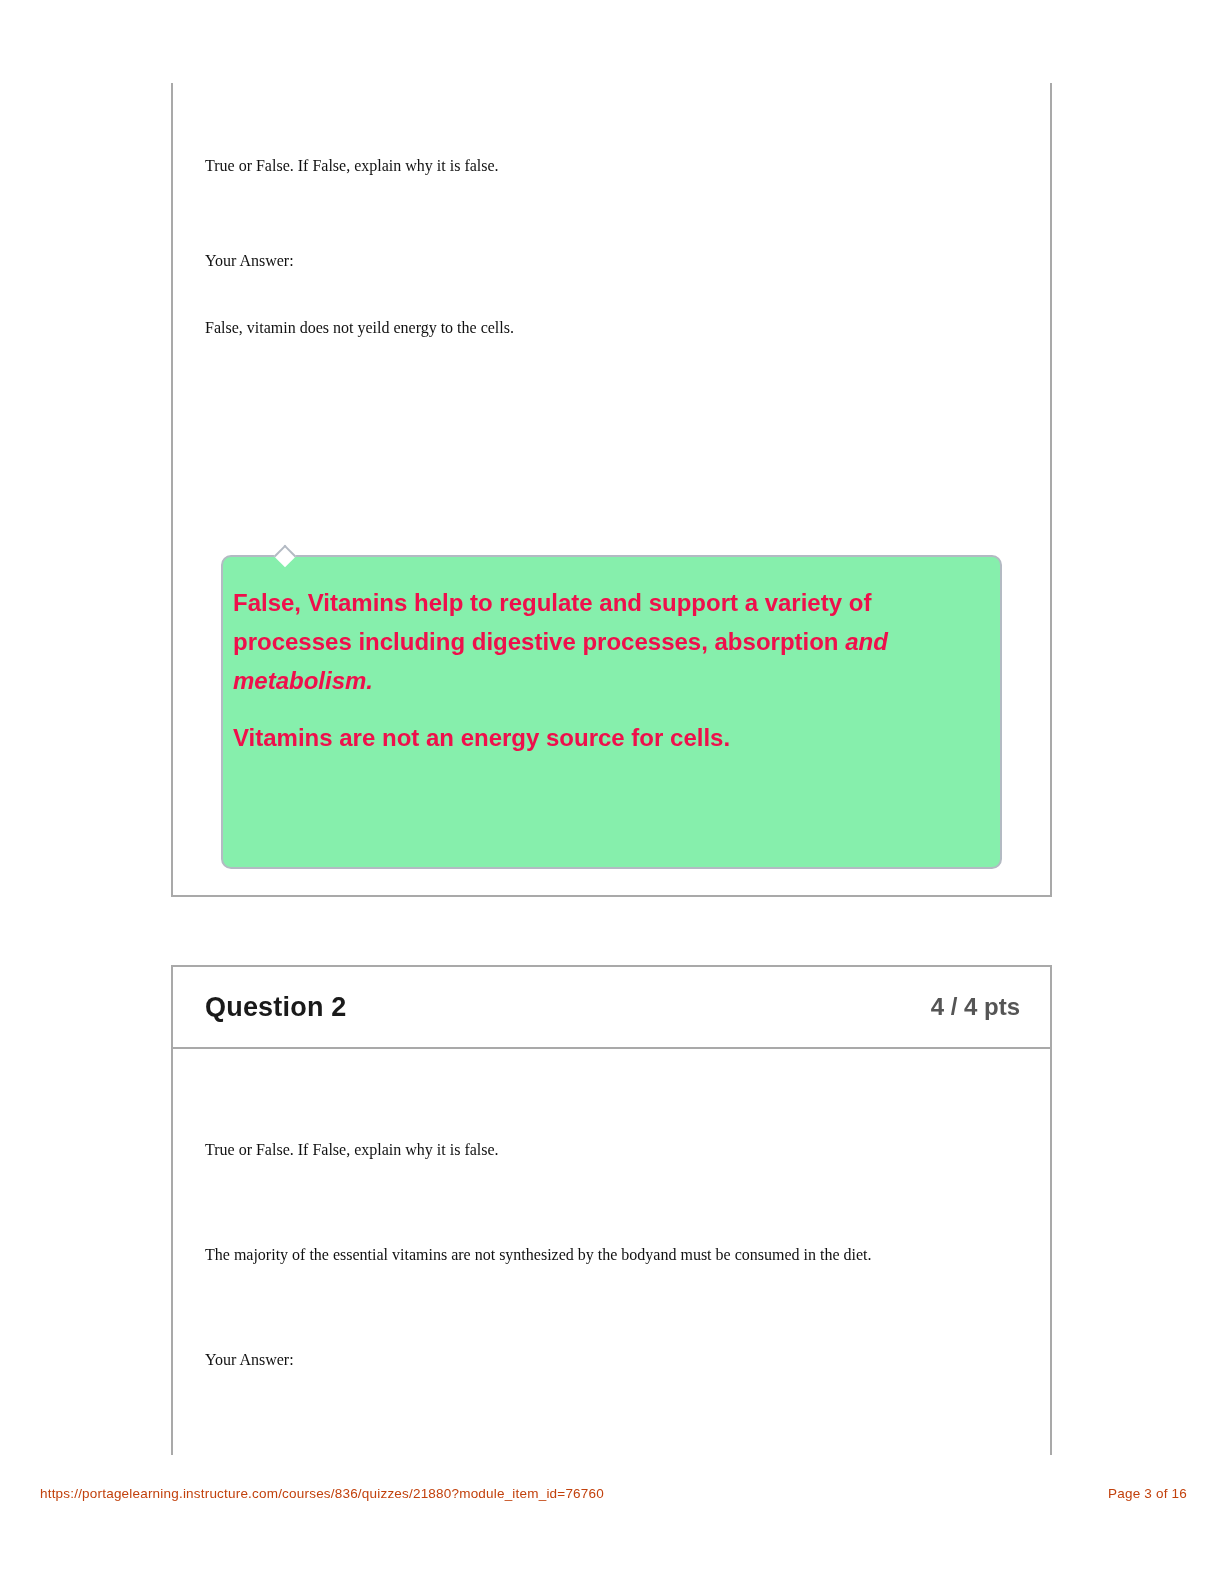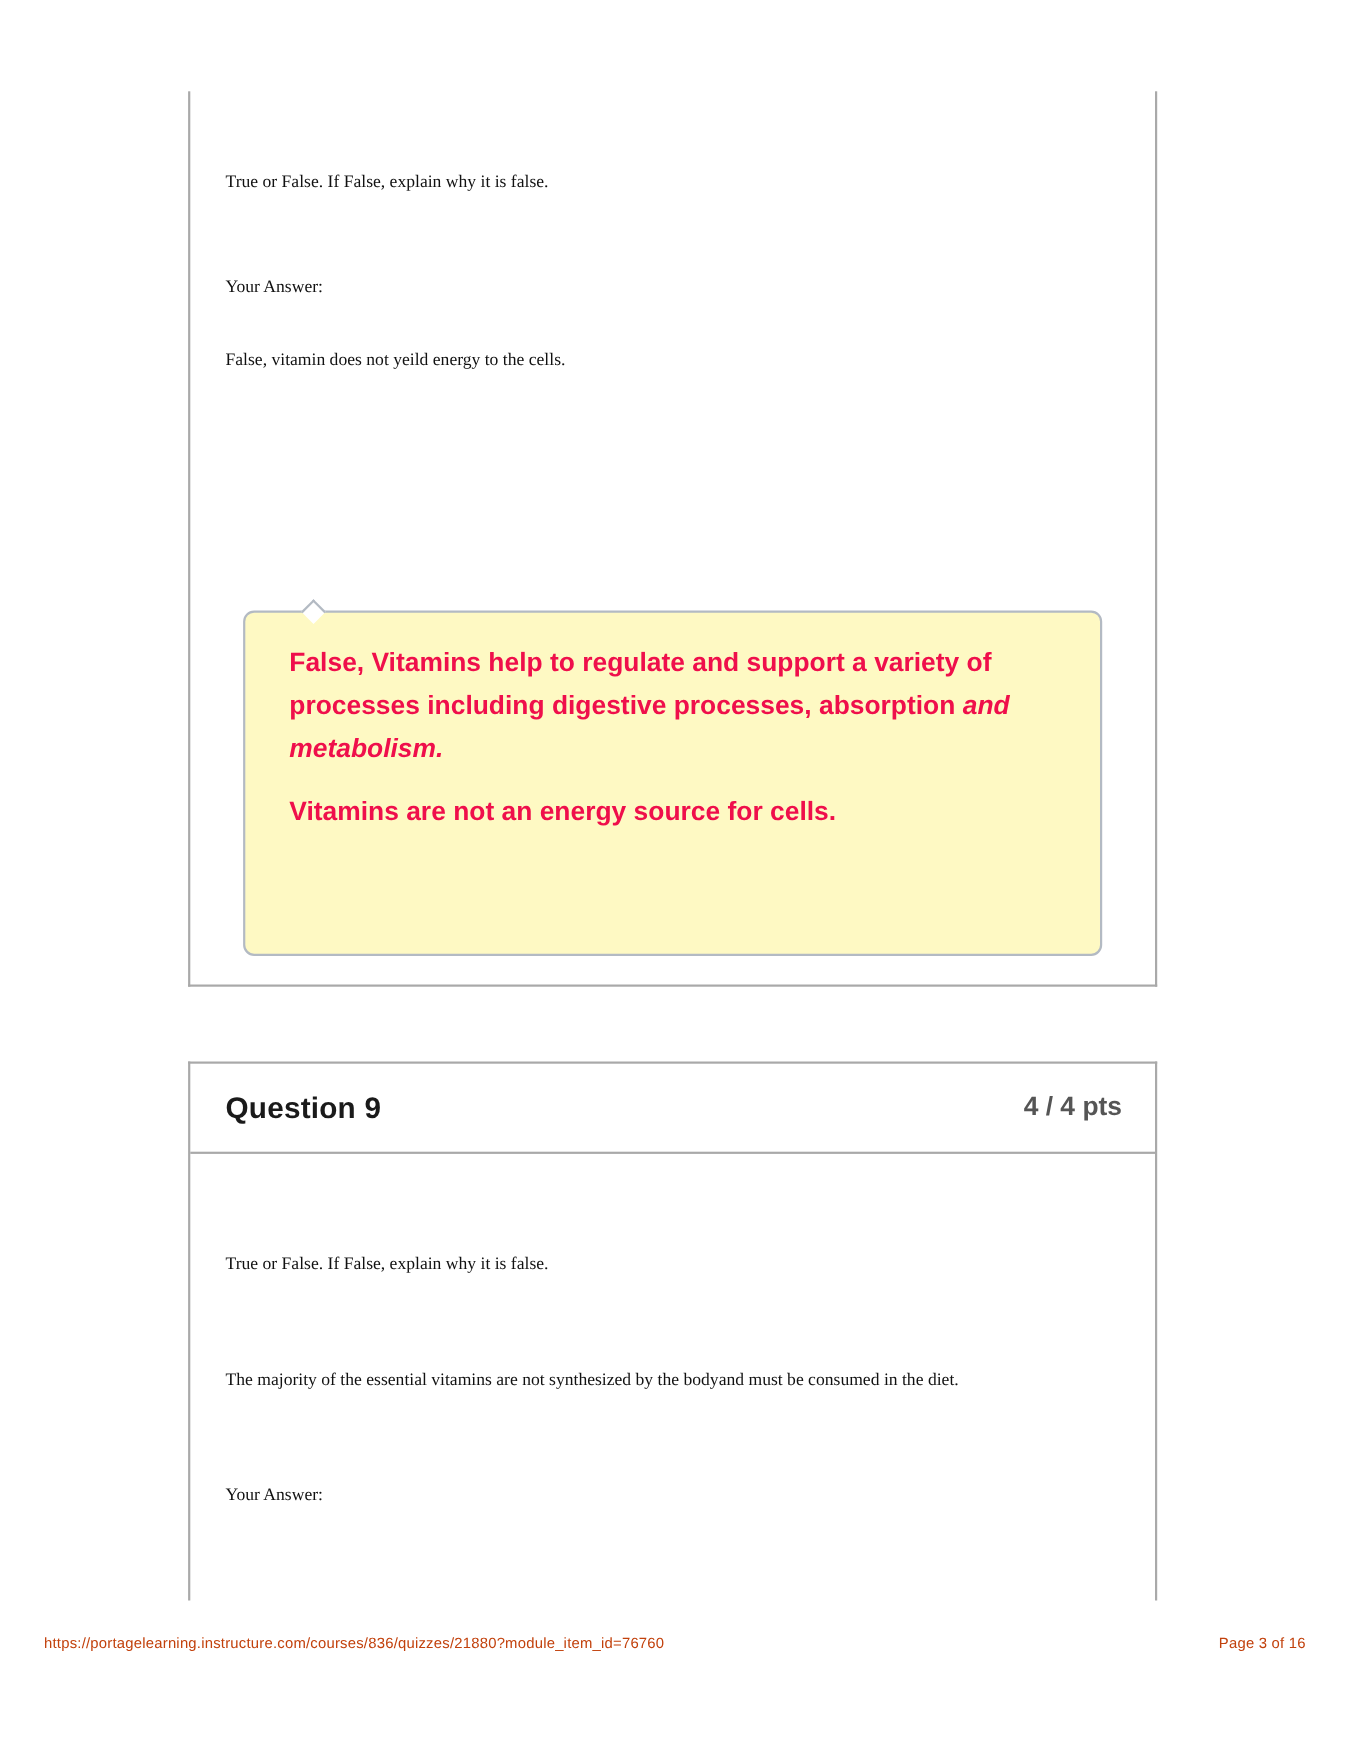--- a/index.html
+++ b/index.html
@@ -65,24 +65,24 @@
   #card1 .answer-label { margin-top: 60px; }
   #card1 .student-ans  { margin-top: 32px; }
   #card2 .prompt       { margin-top: 83px; }
   #card2 .qbody        { margin-top: 70px; }
   #card2 .answer-label { margin-top: 70px; }
   .bubble {
     position: absolute;
     left: 48px; top: 472px;
     width: 781px; height: 314px;
     box-sizing: border-box;
-    background: #fef9c3;
+    background: #86efac;
     border: 2px solid #b3bac3;
     border-radius: 10px;
-    padding: 26px 26px 0 40px;
+    padding: 26px 26px 0 10px;
   }
   .bubble-caret {
     position: absolute;
     top: -9px; left: 54px;
     width: 14px; height: 14px;
     background: #fff;
     border-left: 2px solid #b3bac3;
     border-top: 2px solid #b3bac3;
     transform: rotate(45deg);
   }
@@ -118,21 +118,21 @@
 
     <div class="bubble">
       <span class="bubble-caret"></span>
       <p class="red"><span>False, Vitamins help to regulate and support a variety of processes including digestive processes, absorption </span><em>and metabolism.</em></p>
       <p class="red">Vitamins are not an energy source for cells.</p>
     </div>
   </section>
 
   <section class="card" id="card2">
     <header class="q-header">
-      <h2 class="q-title">Question 9</h2>
+      <h2 class="q-title">Question 2</h2>
       <span class="q-pts">4 / 4 pts</span>
     </header>
     <div>
       <p class="serif prompt">True or False. If False, explain why it is false.</p>
       <p class="serif qbody">The majority of the essential vitamins are not synthesized by the bodyand must be consumed in the diet.</p>
       <p class="serif answer-label">Your Answer:</p>
     </div>
   </section>
 
   <footer class="print-footer">

